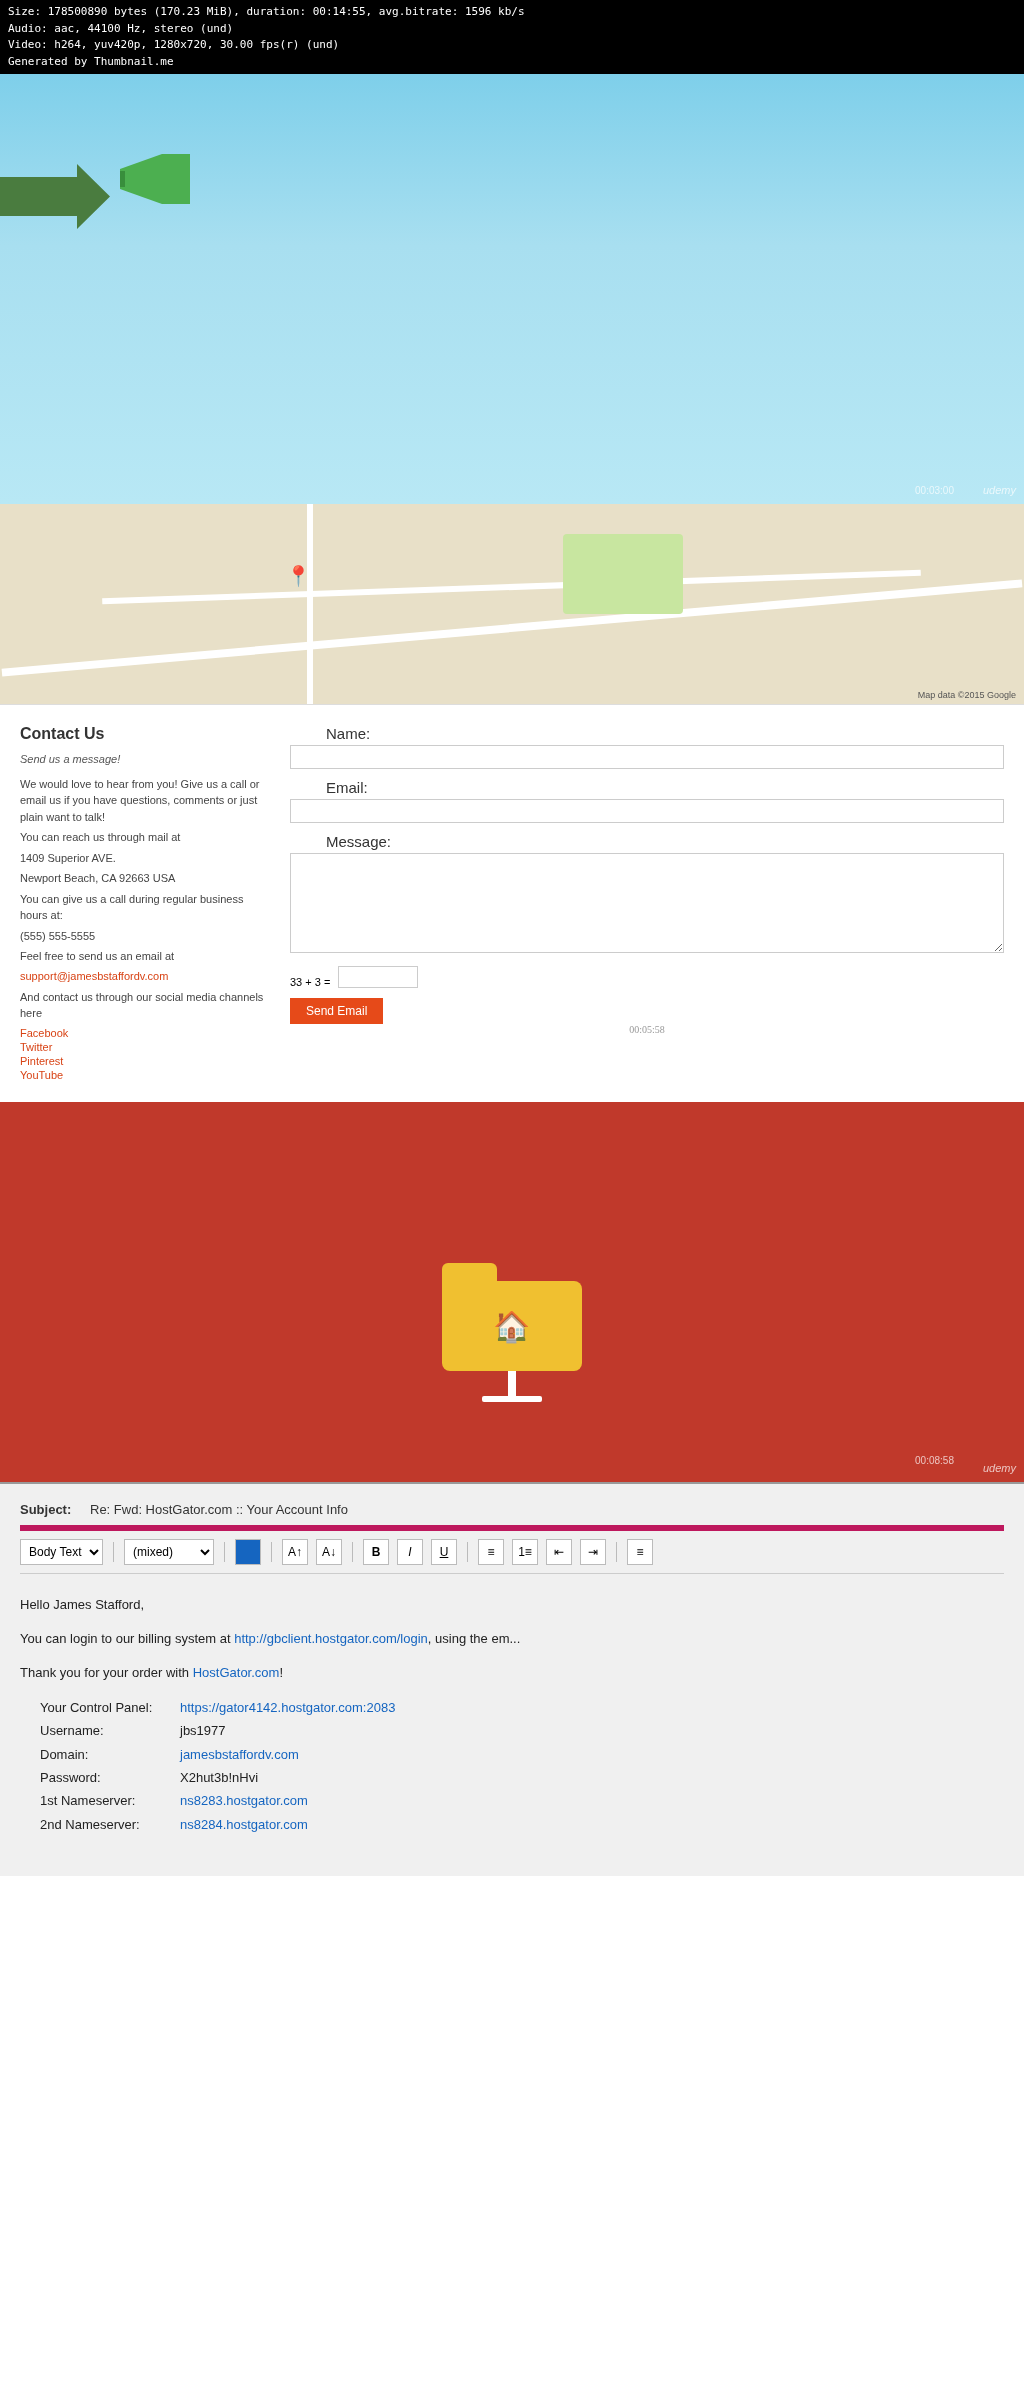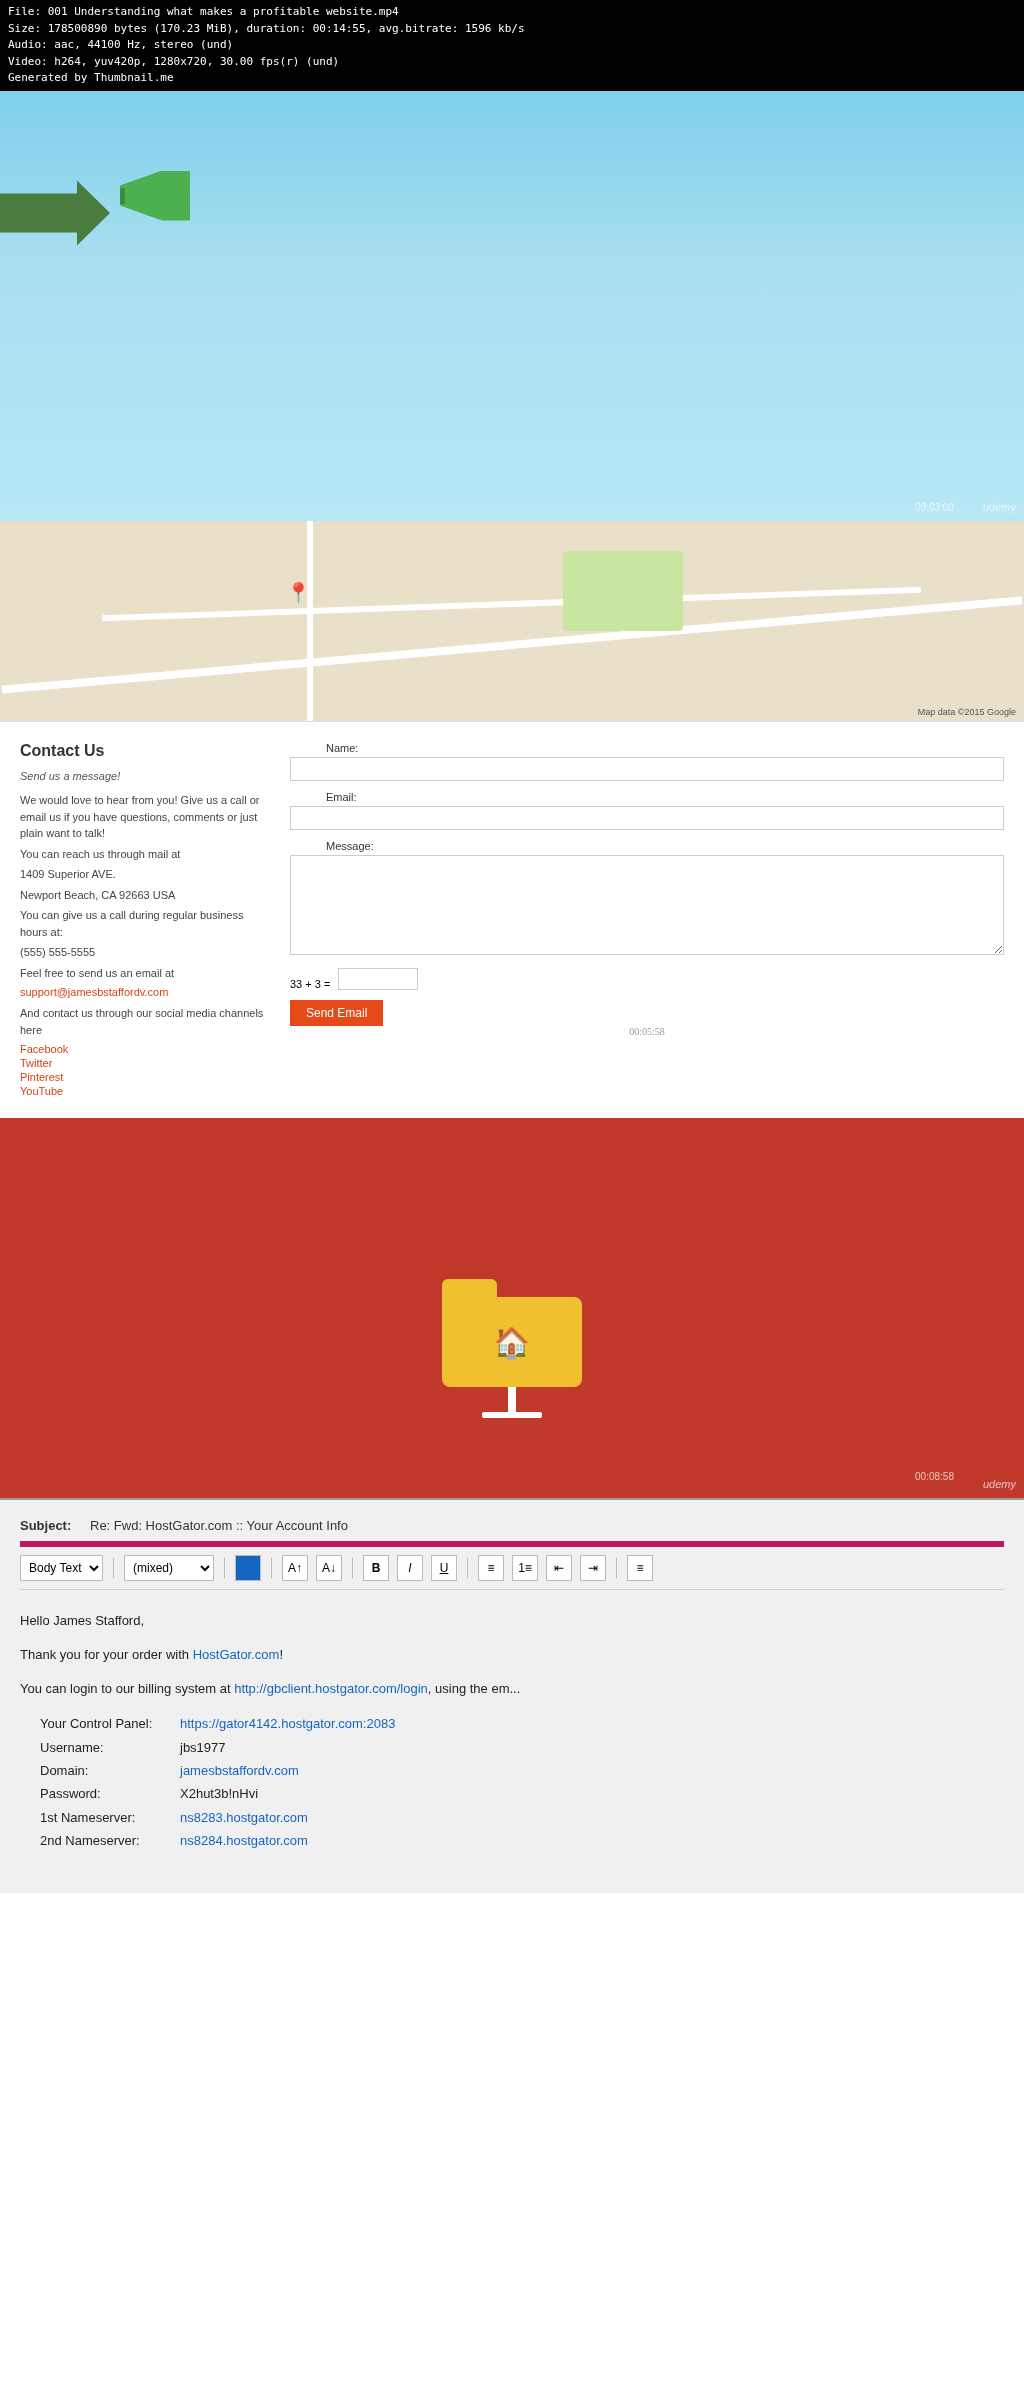--- a/index.html
+++ b/index.html
@@ -171,21 +171,21 @@
     }
     .contact-right {
       flex: 1;
       font-size: 12px;
     }
     .form-group {
       margin-bottom: 10px;
     }
     .form-group label {
       display: block;
-      font-size: 11px;
+      font-size: 15px;
       color: #333;
       margin-bottom: 3px;
       padding-left: 36px;
     }
     .form-group input {
       width: 100%;
       height: 24px;
       border: 1px solid #ccc;
       padding: 2px 4px;
       font-size: 11px;
@@ -390,21 +390,20 @@
       padding-left: 20px;
     }
     .detail-value {
       color: #222;
     }
   </style>
 </head>
 <body>
 
 <div class="video-header">
-  <div>File: 001 Understanding what makes a profitable website.mp4</div>
   <div>Size: 178500890 bytes (170.23 MiB), duration: 00:14:55, avg.bitrate: 1596 kb/s</div>
   <div>Audio: aac, 44100 Hz, stereo (und)</div>
   <div>Video: h264, yuv420p, 1280x720, 30.00 fps(r) (und)</div>
   <div>Generated by Thumbnail.me</div>
 </div>
 
 <div class="video-frame-1">
   <div class="arrow-shape"></div>
   <div class="megaphone-shape">
     <div class="megaphone-body">
@@ -509,25 +508,25 @@
     <button class="toolbar-btn">⇤</button>
     <button class="toolbar-btn">⇥</button>
     <span class="toolbar-separator"></span>
     <button class="toolbar-btn">≡</button>
   </div>
 
   <div class="email-body">
     <p>Hello James Stafford,</p>
 
     <p>
+      <span>You can login to our billing system at </span><a href="#">http://gbclient.hostgator.com/login</a><span>, using the em...</span>
+    </p>
+
+    <p>
       <span>Thank you for your order with </span><a href="#">HostGator.com</a><span>!</span>
-    </p>
-
-    <p>
-      <span>You can login to our billing system at </span><a href="#">http://gbclient.hostgator.com/login</a><span>, using the em...</span>
     </p>
 
     <div class="account-details">
       <div class="detail-row">
         <span class="detail-label">Your Control Panel:</span>
         <a href="#" class="detail-value">https://gator4142.hostgator.com:2083</a>
       </div>
       <div class="detail-row">
         <span class="detail-label">Username:</span>
         <span class="detail-value">jbs1977</span>

